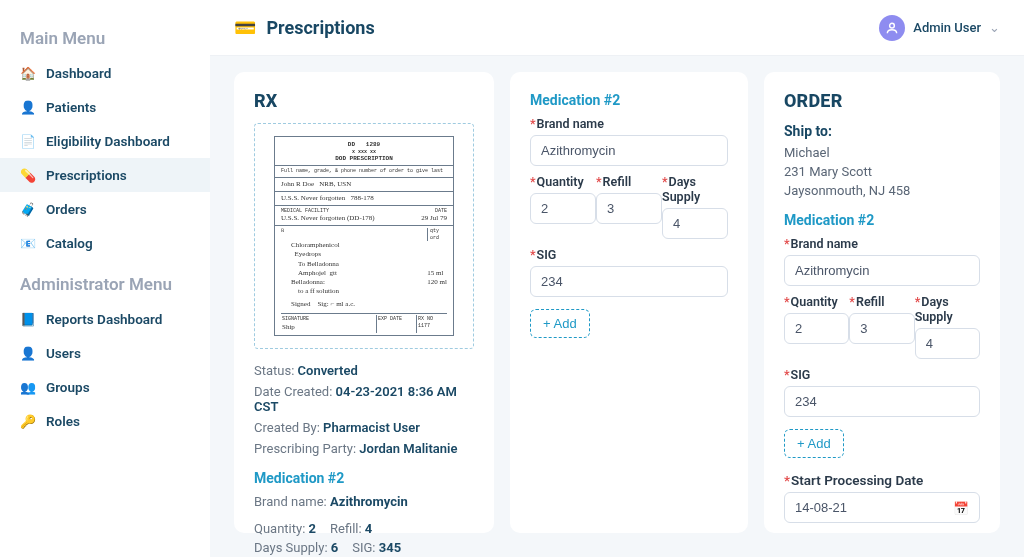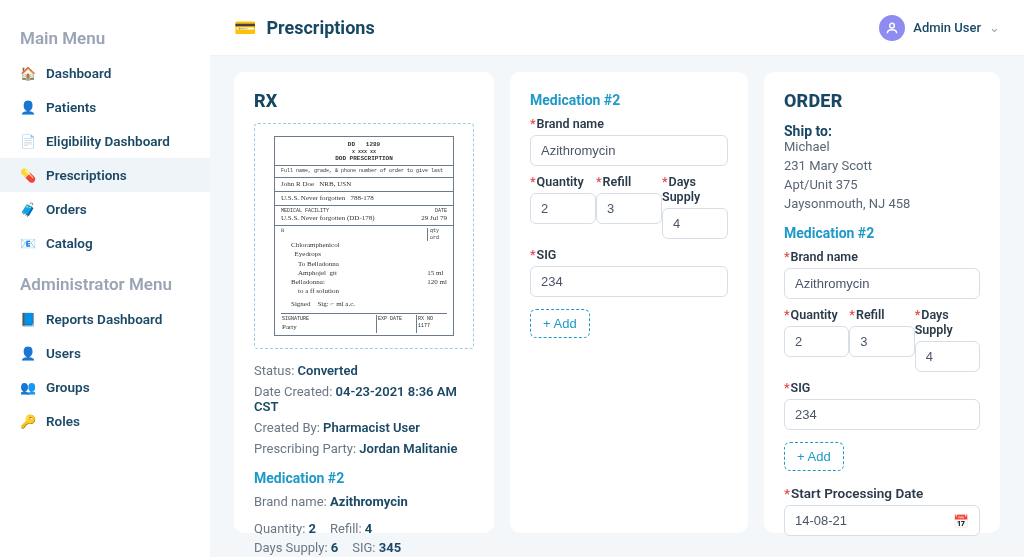--- a/index.html
+++ b/index.html
@@ -183,21 +183,21 @@
     margin-top: 14px;
   }
   .med-summary .row {
     display: flex;
     gap: 14px;
     margin-top: 4px;
   }
   .med-summary .kv { font-size: 13px; color: #6b7785; }
   .med-summary .kv b { color: #1b4965; font-weight: 700; }
   
-  .ship-label { font-size: 14px; font-weight: 700; color: #184763; }
+  .ship-label { font-size: 14px; font-weight: 700; color: #184763; margin-bottom: 6px; }
   .ship-line { font-size: 13px; color: #5a6676; margin-bottom: 4px; }
   .date-row { position: relative; }
   .date-row .cal-icon {
     position: absolute; right: 10px; top: 50%; transform: translateY(-50%);
     color: #9aa4b5; font-size: 13px; pointer-events:none;
   }
   .order-section { margin-top: 14px; }
 </style>
 </head>
 <body>
@@ -288,21 +288,21 @@
           <div class="hand">U.S.S. Never forgotten (DD-178) <span style="float:right">29 Jul 79</span></div>
           <hr>
           <div style="display:flex; font-size:5px">
               <span style="flex:1">℞</span>
               <span style="width:20px;border-left:1px solid #6b7b8c;padding-left:2px">qty ord</span>
             </div>
           <div class="hand" style="margin-left:10px">Chloramphenicol<br>&nbsp;&nbsp;Eyedrops<br>&nbsp;&nbsp;&nbsp;&nbsp;To Belladonna<br>&nbsp;&nbsp;&nbsp;&nbsp;Amphojel &nbsp;gtt<span style="float:right">15 ml<br>120 ml</span></div>
           <div class="hand" style="margin-left:10px;margin-top:0">Belladonna:<br>&nbsp;&nbsp;&nbsp;&nbsp;to a ff solution</div>
           <div class="hand" style="margin-left:10px;margin-top:4px">Signed &nbsp;&nbsp; Sig: ⌐ ml a.c.</div>
           <div style="position:absolute;bottom:2px;left:6px;right:6px;border-top:1px solid #6b7b8c;padding-top:1px;font-size:5px;display:flex">
-            <span style="flex:1;border-right:1px solid #6b7b8c;padding:1px">SIGNATURE<br><span class="hand">Party</span></span>
+            <span style="flex:1;border-right:1px solid #6b7b8c;padding:1px">SIGNATURE<br><span class="hand">Ship</span></span>
             <span style="width:40px;border-right:1px solid #6b7b8c;padding:1px">EXP DATE</span>
             <span style="width:30px;padding:1px">RX NO<br>1177</span>
           </div>
         </div>
       </div>
 
       <div class="meta-line">
         <span>Status:</span> <span class="val">Converted</span>
       </div>
       <div class="meta-line">
@@ -352,21 +352,20 @@
       <label class="label req" style="margin-top:8px">SIG</label>
       <input class="input" value="234" style="">
       <button class="btn-add">+ Add</button>
     </div>
 
     <div class="card order">
       <h2>ORDER</h2>
       <div class="ship-label">Ship to:</div>
       <div class="ship-line">Michael</div>
       <div class="ship-line">231 Mary Scott</div>
-      <div class="ship-line">Apt/Unit 375</div>
       <div class="ship-line">Jaysonmouth, NJ 458</div>
 
       <div class="order-section">
         <div class="section-title">Medication #2</div>
         <label class="label req">Brand name</label>
         <input class="input" value="Azithromycin" style="">
         <div class="row3">
           <div>
             <label class="label req">Quantity</label>
             <input class="input" value="2" style="">

